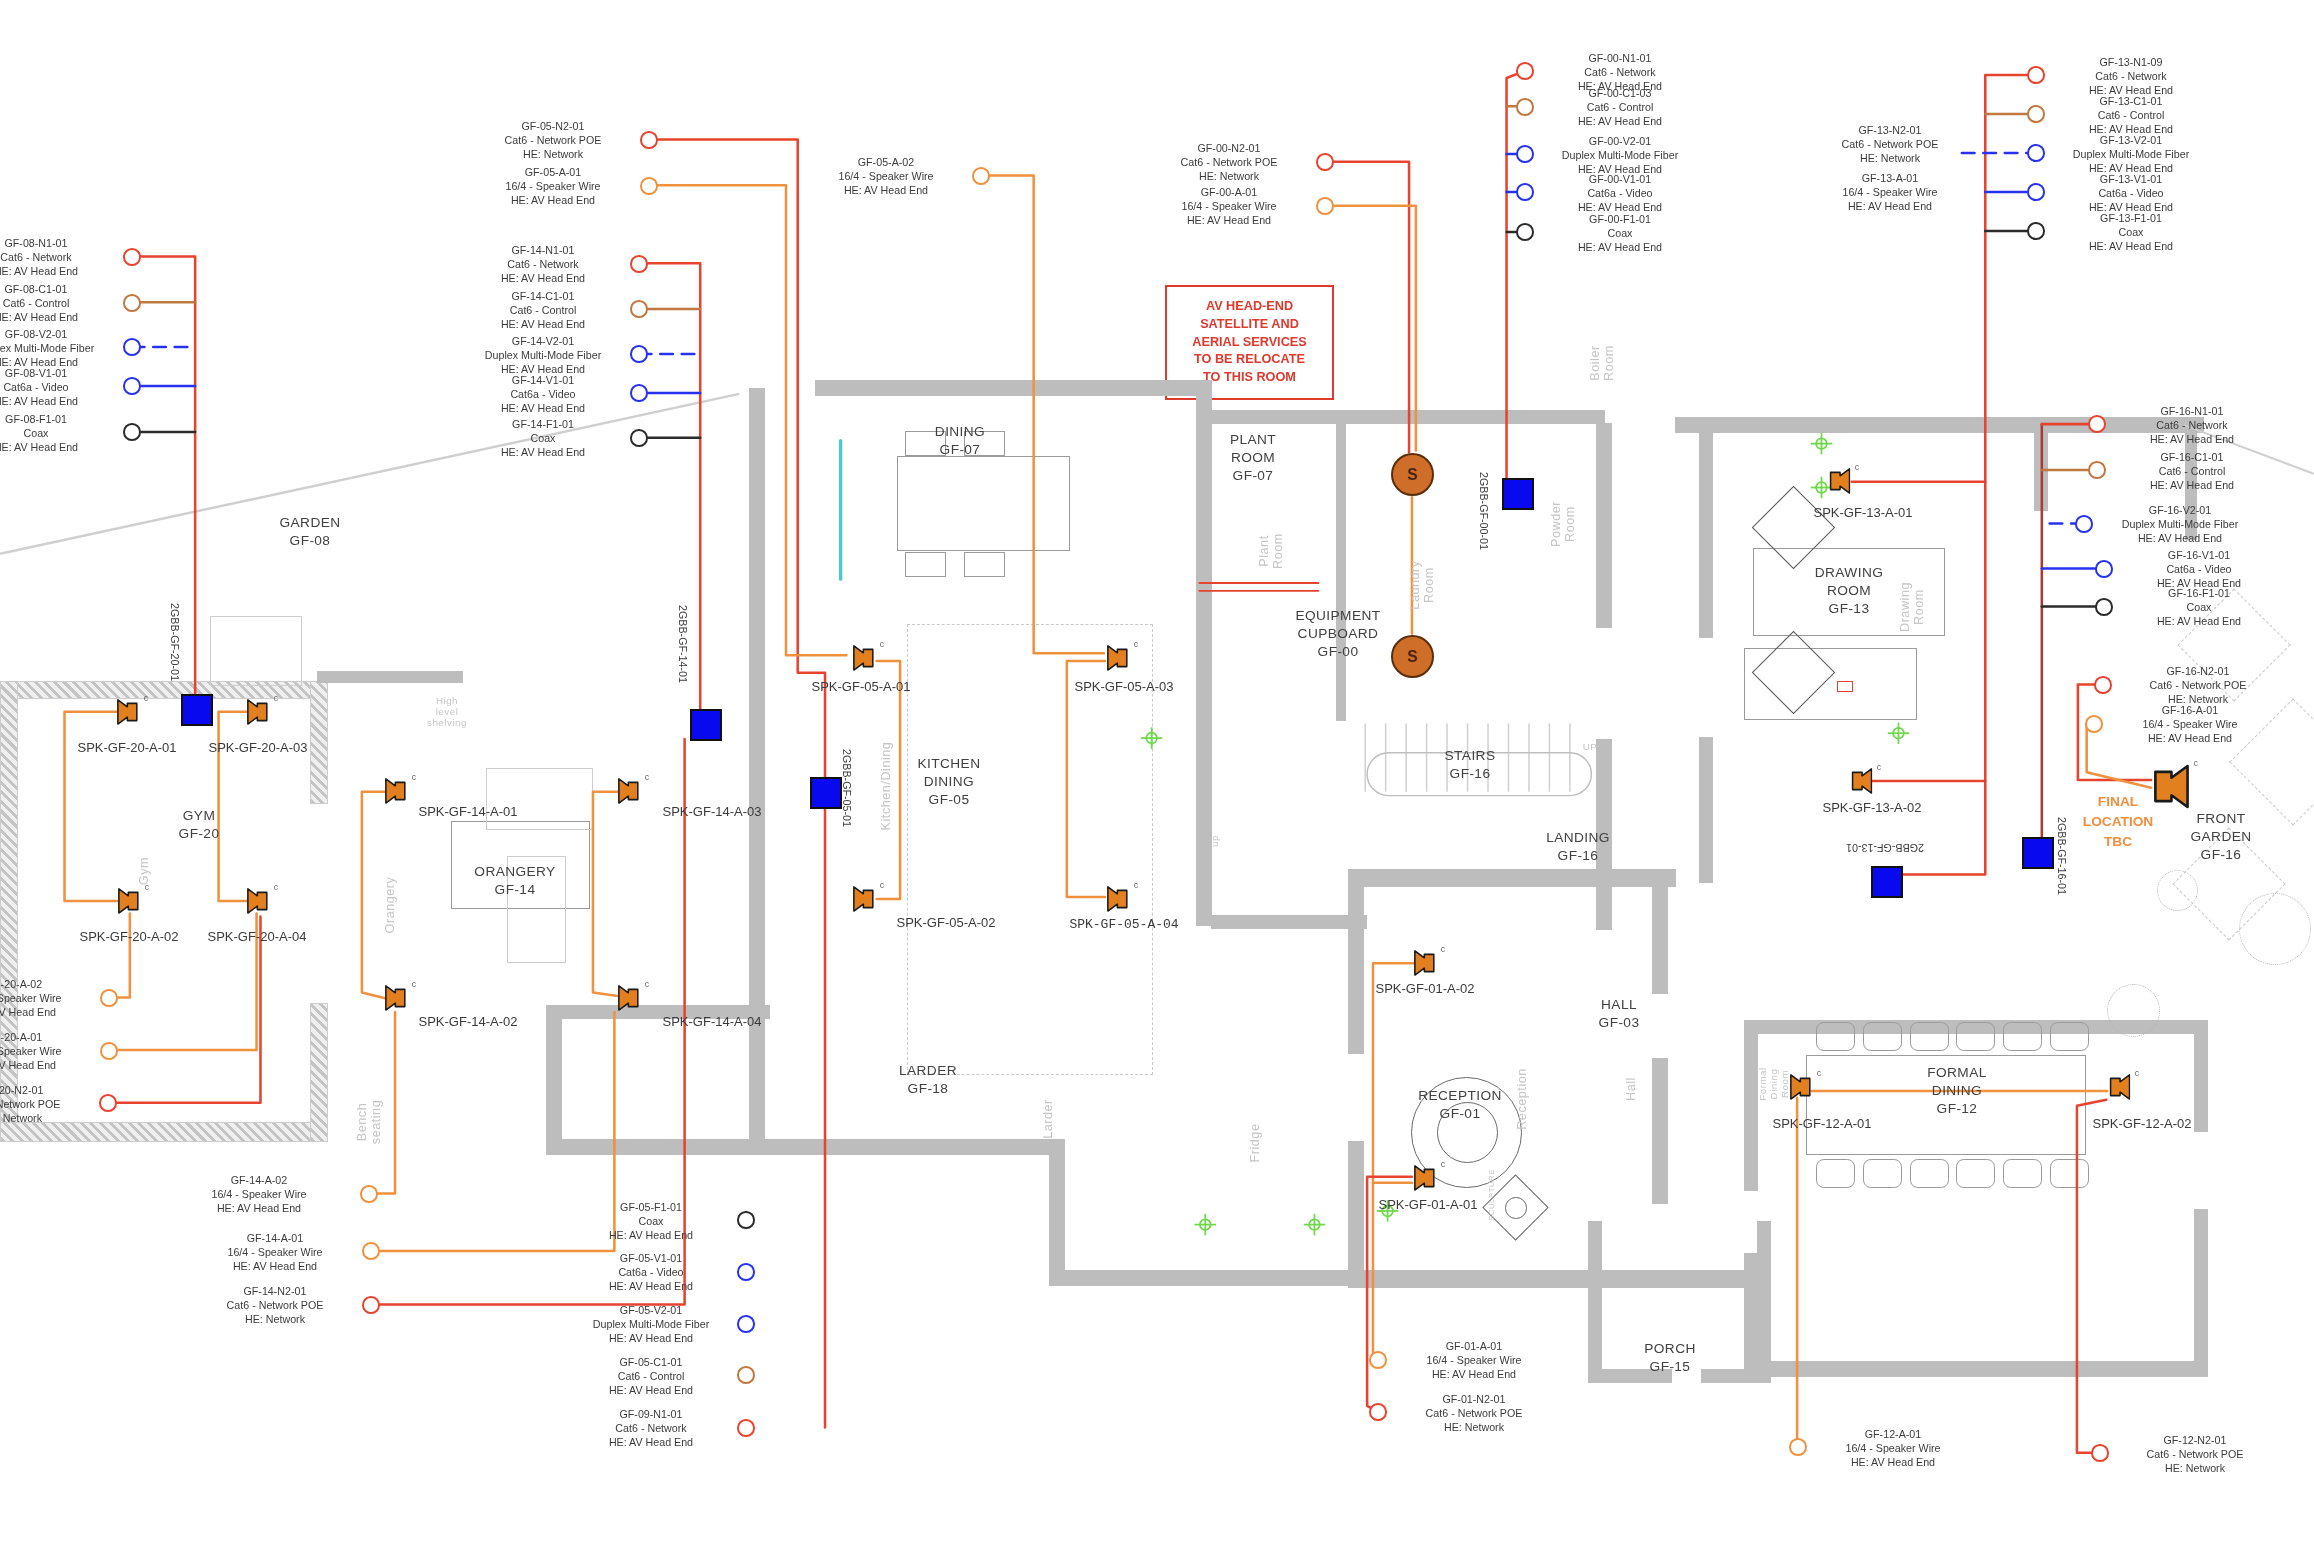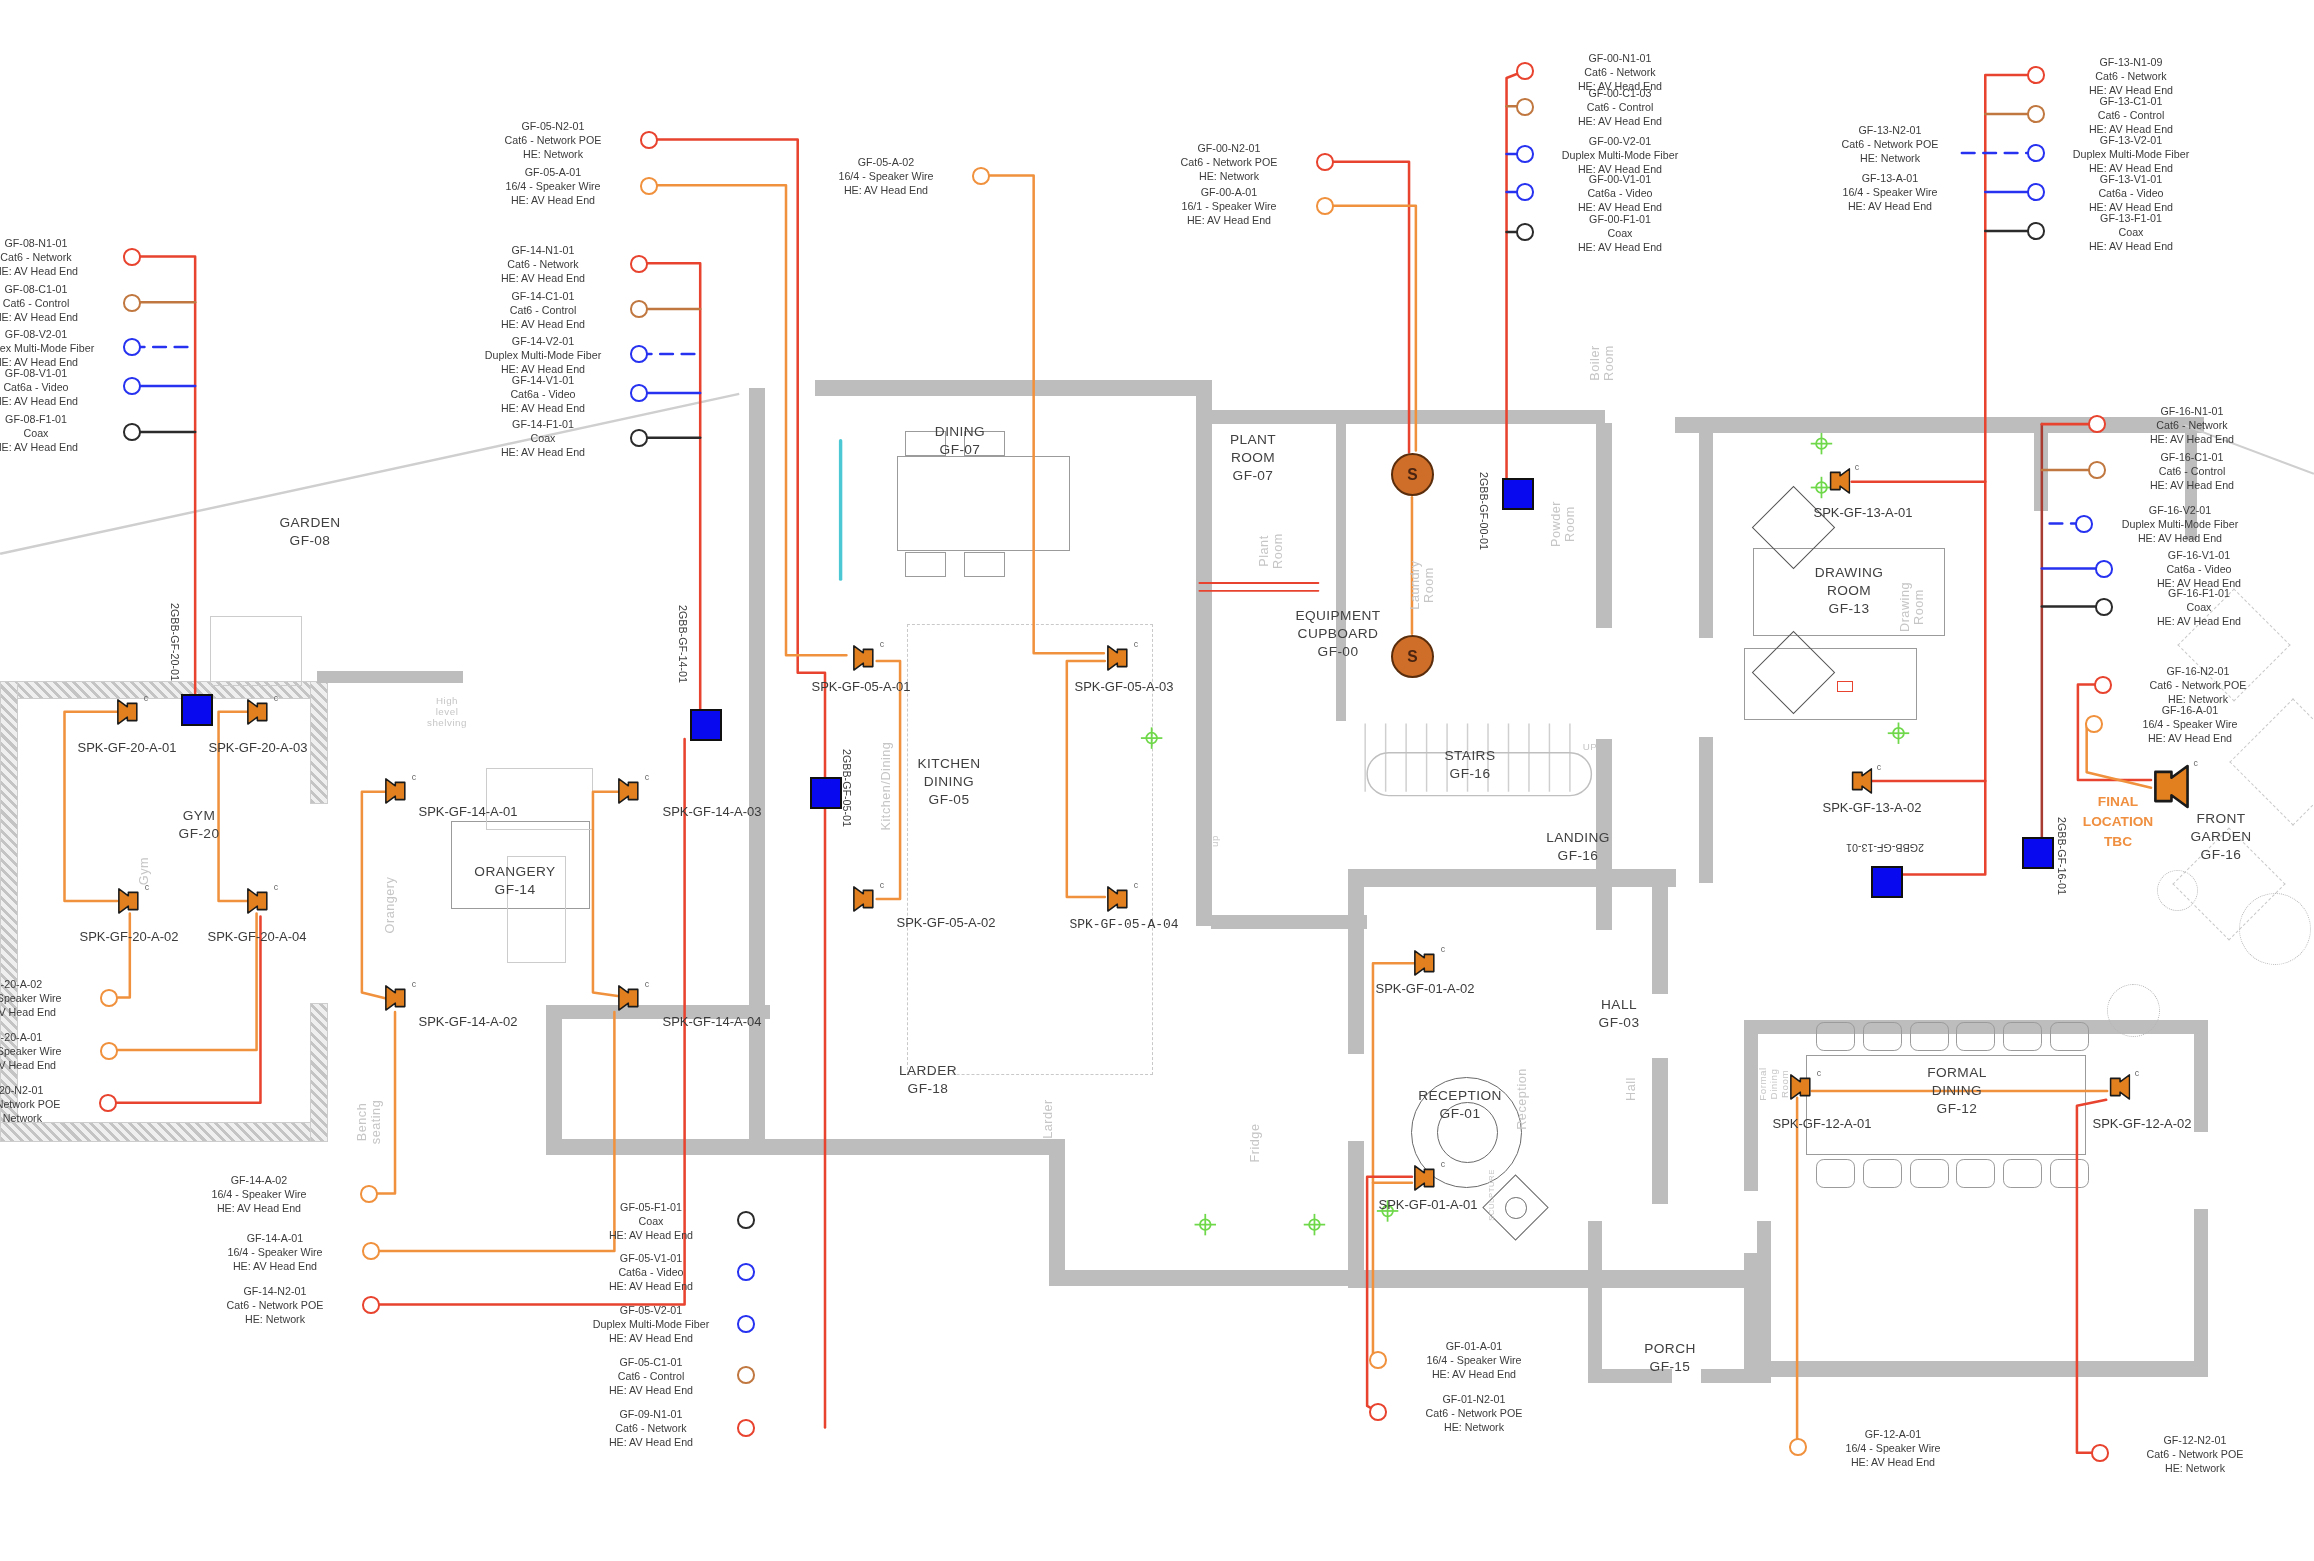--- a/index.html
+++ b/index.html
@@ -27,20 +27,25 @@
             color:#e0392e;font-size:12.7px;font-weight:bold;text-align:center;white-space:pre-line;
             display:flex;align-items:center;justify-content:center;line-height:1.4;}
   #final-loc{position:absolute;left:2118px;top:822px;transform:translate(-50%,-50%);color:#ef8f3f;
              font-size:13.7px;font-weight:bold;text-align:center;white-space:pre-line;line-height:1.45;}
   svg{position:absolute;left:0;top:0;}
 </style>
 </head>
 <body>
 
 <div id="canvas">
+  <div id="note-box">AV HEAD-END
+SATELLITE AND
+AERIAL SERVICES
+TO BE RELOCATE
+TO THIS ROOM</div>
   <div id="final-loc">FINAL
 LOCATION
 TBC</div>
 <div class="wallh" style="left: 0px; top: 681px; width: 322px; height: 15.6px;"></div>
     <div class="wallh" style="left: 0px; top: 681px; width: 15.6px; height: 458px;"></div>
     <div class="wallh" style="left: 0px; top: 1122px; width: 324px; height: 17.6px;"></div>
     <div class="wallh" style="left: 310px; top: 681px; width: 15.6px; height: 121px;"></div>
     <div class="wallh" style="left: 310px; top: 1003px; width: 15.6px; height: 137px;"></div>
     <div class="wall" style="left: 317px; top: 671px; width: 146px; height: 11.7px;"></div>
     <div class="wall" style="left: 749px; top: 388px; width: 15.6px; height: 765px;"></div>
@@ -261,21 +266,21 @@
     <div class="circle-o" style="left: 630px; top: 429px; border: 2.9px solid rgb(43, 43, 43);"></div>
     <div class="callout-text" style="top: 417px; left: 460px;">GF-14-F1-01
 Coax
 HE: AV Head End</div>
     <div class="circle-o" style="left: 1316px; top: 153px; border: 2.9px solid rgb(232, 67, 46);"></div>
     <div class="callout-text" style="top: 141px; left: 1146px;">GF-00-N2-01
 Cat6 - Network POE
 HE: Network</div>
     <div class="circle-o" style="left: 1316px; top: 197px; border: 2.9px solid rgb(240, 145, 61);"></div>
     <div class="callout-text" style="top: 185px; left: 1146px;">GF-00-A-01
-16/1 - Speaker Wire
+16/4 - Speaker Wire
 HE: AV Head End</div>
     <div class="circle-o" style="left: 1516px; top: 62px; border: 2.9px solid rgb(232, 67, 46);"></div>
     <div class="callout-text" style="top: 51px; left: 1537px;">GF-00-N1-01
 Cat6 - Network
 HE: AV Head End</div>
     <div class="circle-o" style="left: 1516px; top: 98px; border: 2.9px solid rgb(192, 120, 64);"></div>
     <div class="callout-text" style="top: 86px; left: 1537px;">GF-00-C1-03
 Cat6 - Control
 HE: AV Head End</div>
     <div class="circle-o" style="left: 1516px; top: 145px; border: 2.9px solid rgb(38, 50, 240);"></div>

